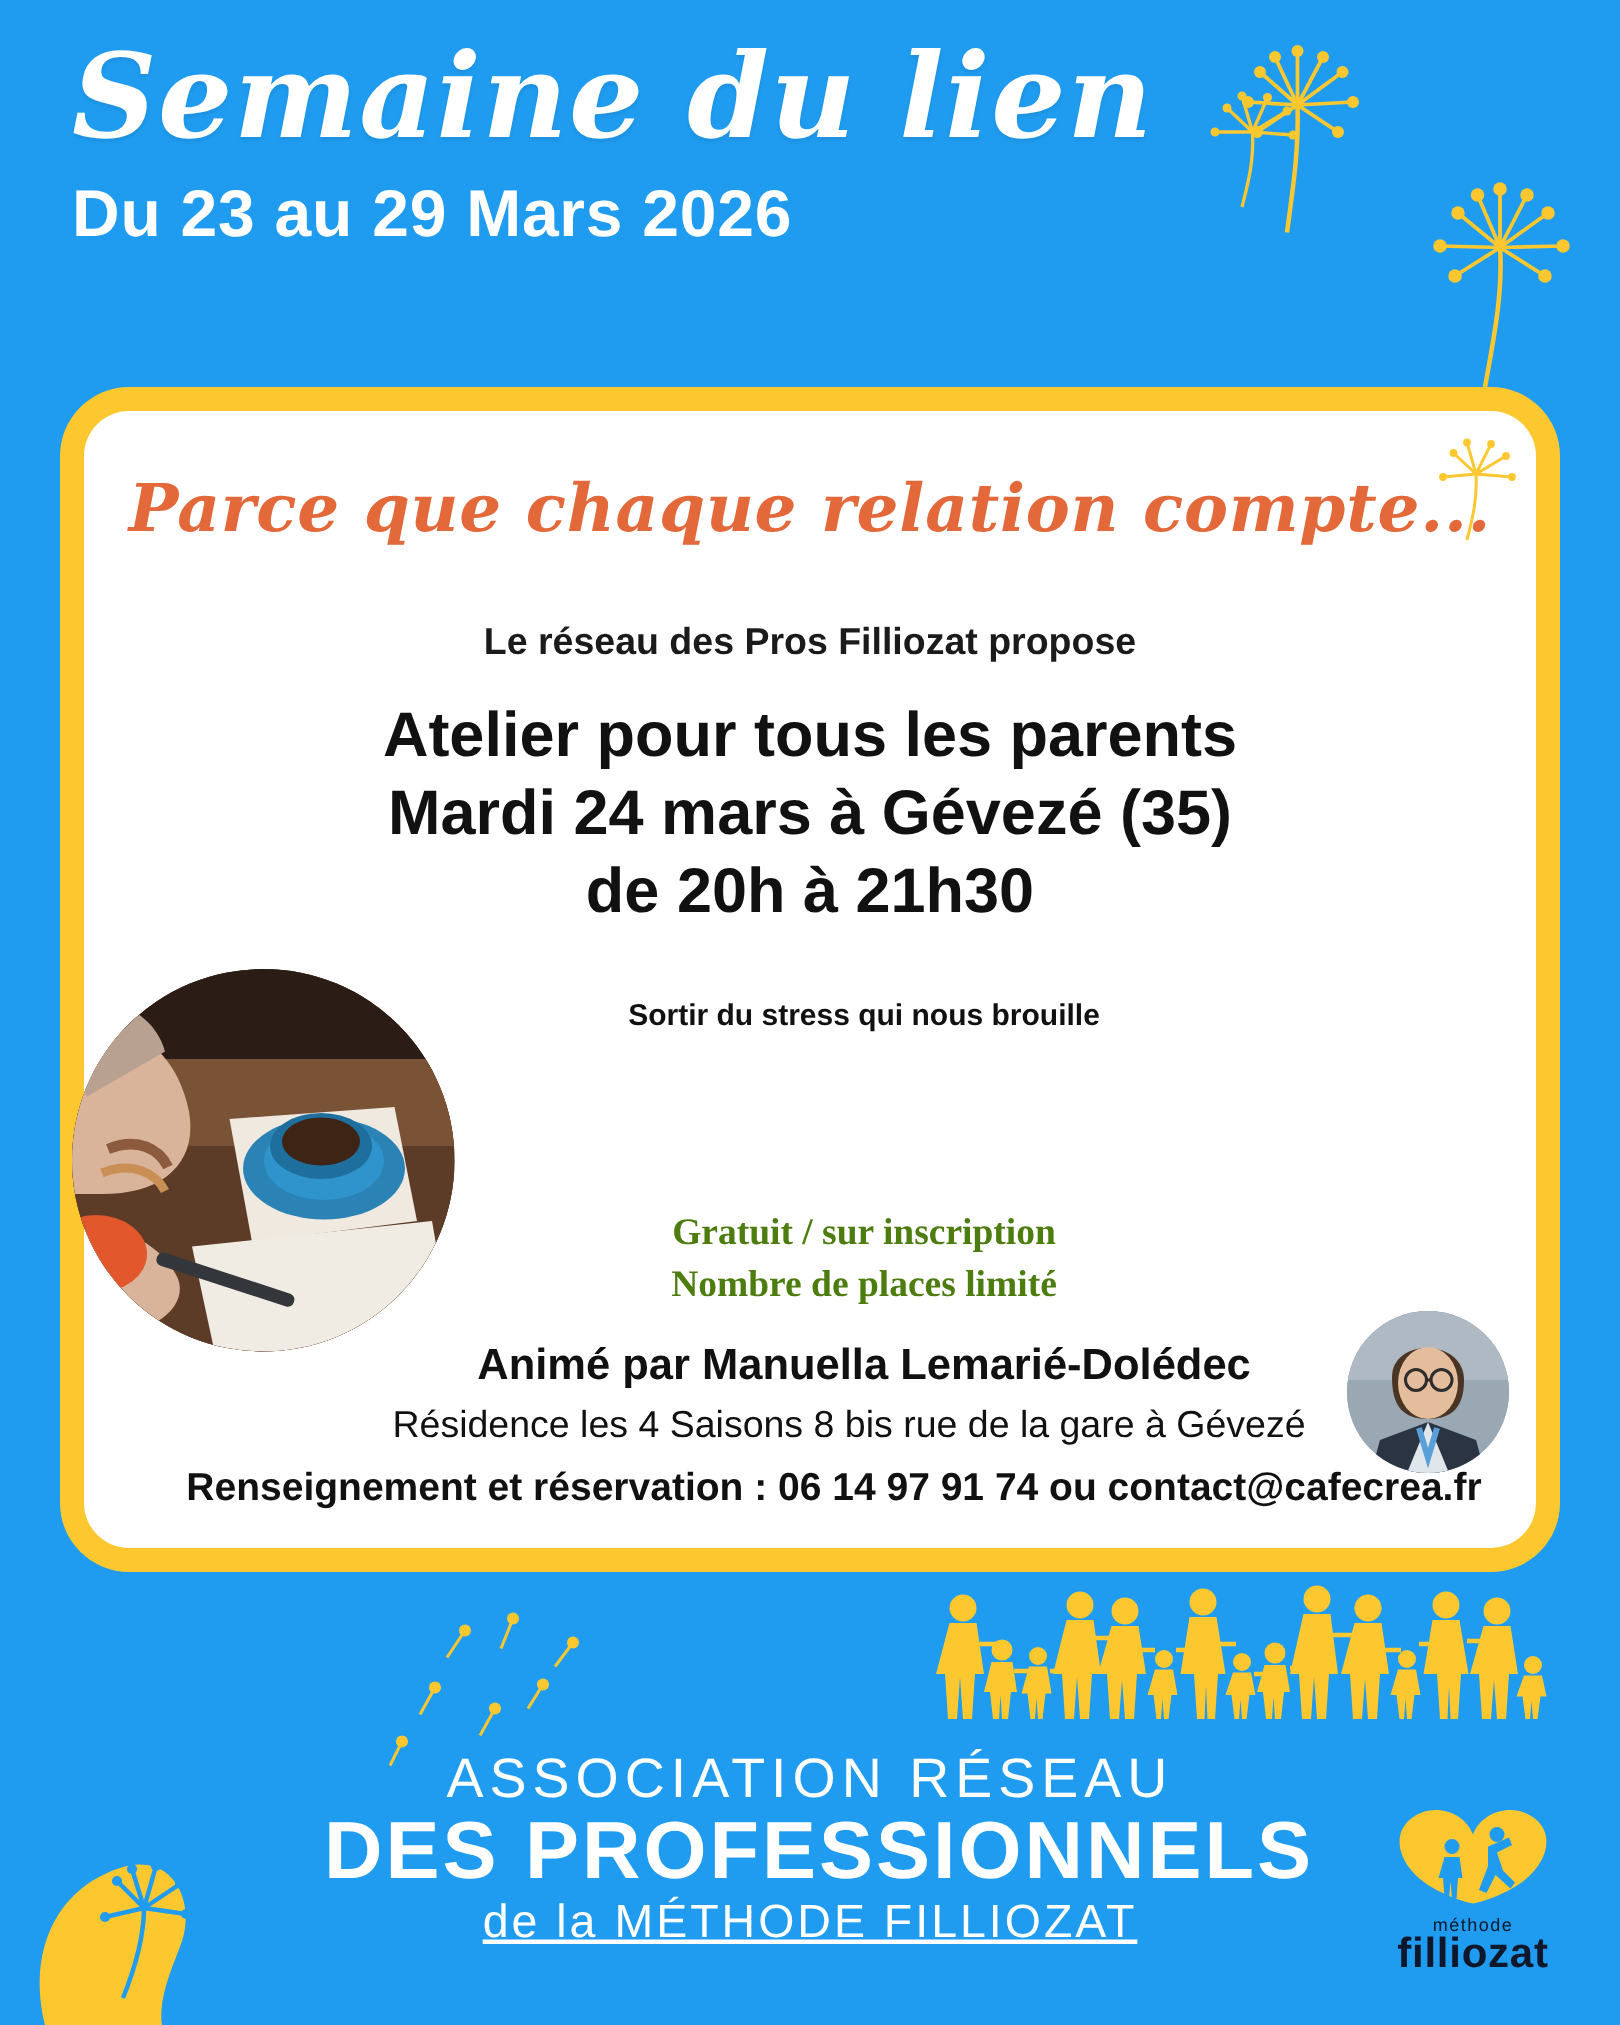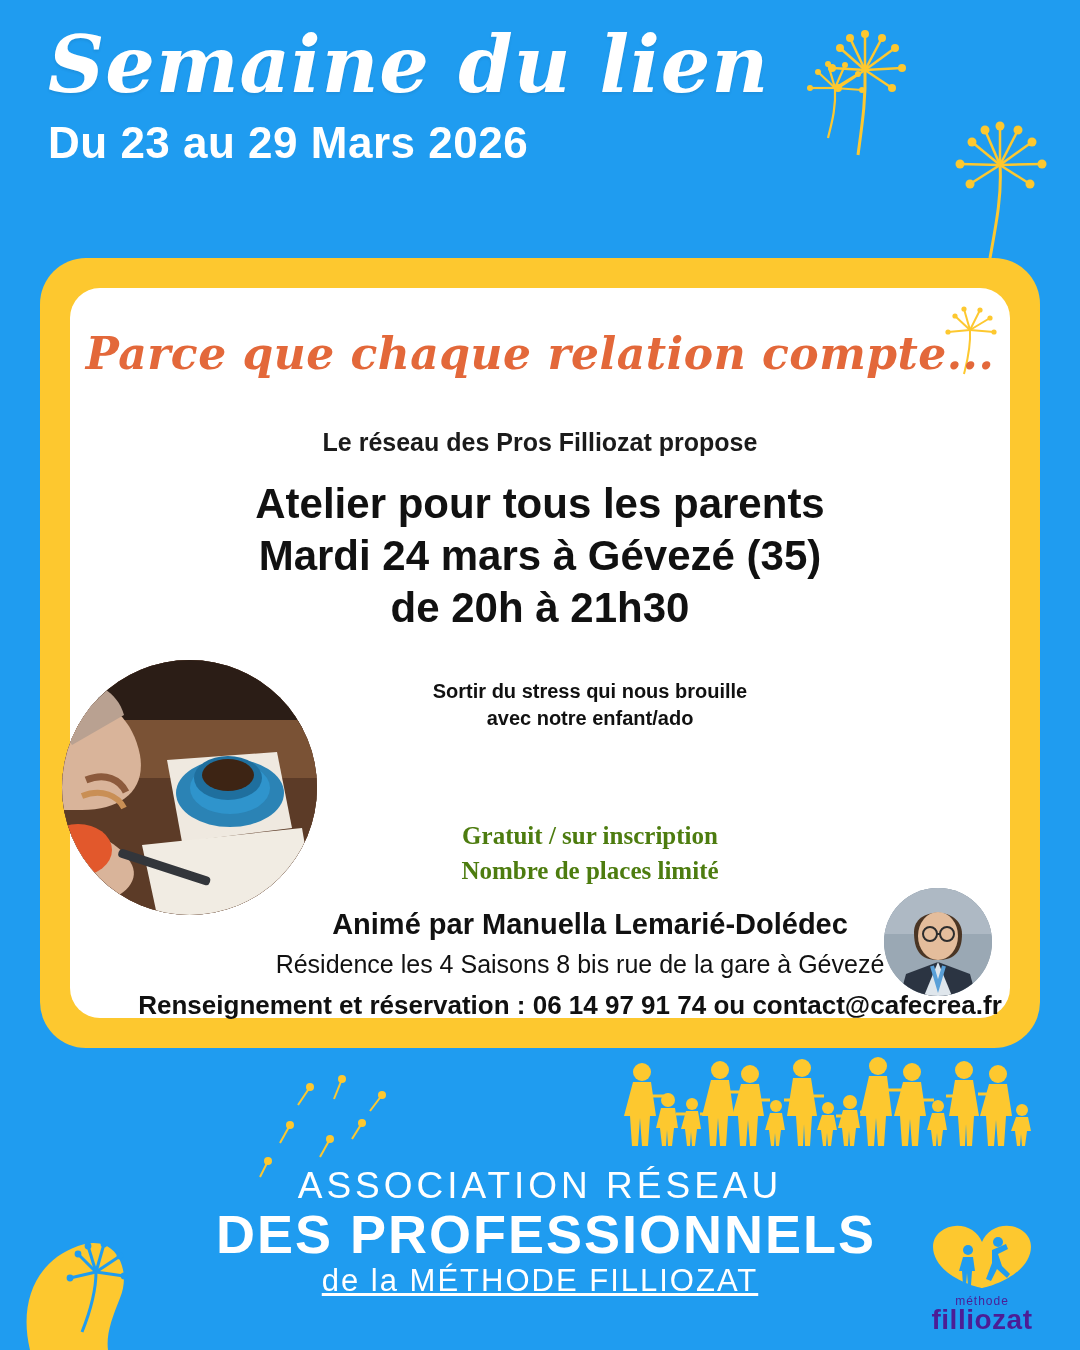--- a/index.html
+++ b/index.html
@@ -57,21 +57,21 @@
   
   .card-outer {
     position: absolute;
     left: 40px;
     top: 258px;
     width: 1000px;
     height: 790px;
     background: #fdc82f;
     border-radius: 46px;
     box-sizing: border-box;
-    padding: 30px;
+    padding: 16px;
   }
   .card-inner {
     width: 100%;
     height: 100%;
     background: #ffffff;
     border-radius: 30px;
     position: relative;
     box-sizing: border-box;
     overflow: visible;
   }
@@ -216,24 +216,24 @@
   .fl3 {
     font-size: 31px;
     letter-spacing: 2px;
     margin-top: -2px;
     text-decoration: underline;
   }
 
   .filliozat-badge {
     position: absolute;
     right: 28px;
-    bottom: 14px;
+    bottom: 32px;
     width: 140px;
     text-align: center;
-    color: #4c1d95;
+    color: #0f172a;
   }
   .fb-method {
     font-size: 12px;
     letter-spacing: 1px;
   }
   .fb-name {
     font-size: 28px;
     font-weight: bold;
     letter-spacing: 0.5px;
     margin-top: -4px;
@@ -361,21 +361,20 @@
       <div class="proposes">Le réseau des Pros Filliozat propose</div>
 
       <div class="headline">
         <div>Atelier pour tous les parents</div>
         <div>Mardi 24 mars à Gévezé (35)</div>
         <div>de 20h à 21h30</div>
       </div>
 
       <div class="subject">
         <div>Sortir du stress qui nous brouille</div>
-        <div>avec notre enfant/ado</div>
       </div>
 
       <div class="free-line">
         <div>Gratuit / sur inscription</div>
         <div>Nombre de places limité</div>
       </div>
 
       <div class="animator">Animé par Manuella Lemarié-Dolédec</div>
       <div class="address">Résidence les 4 Saisons  8 bis rue de la gare à Gévezé</div>
       <div class="contact">Renseignement et réservation : 06 14 97 91 74 ou contact@cafecrea.fr</div>

